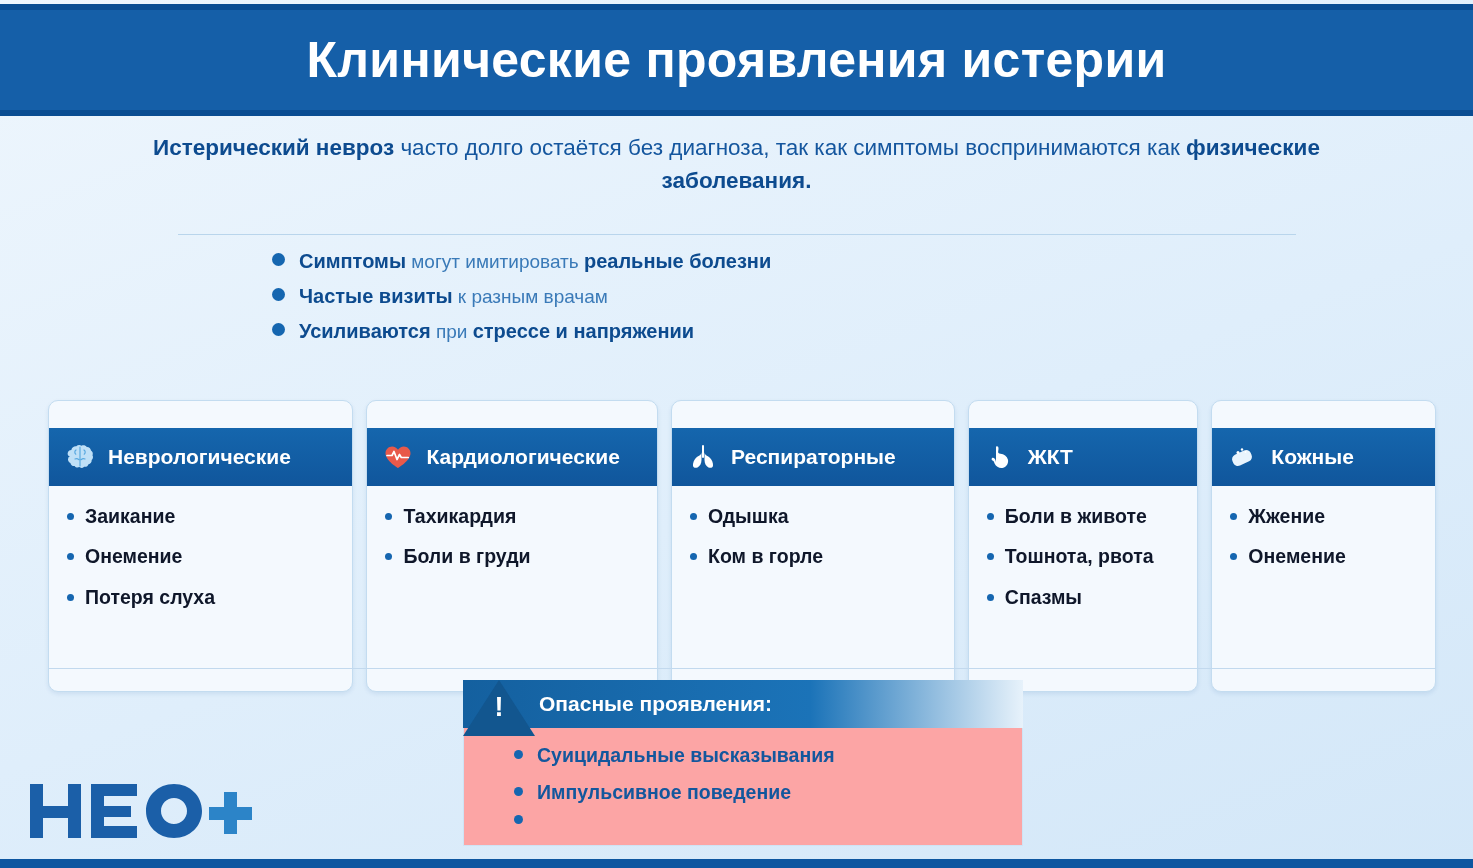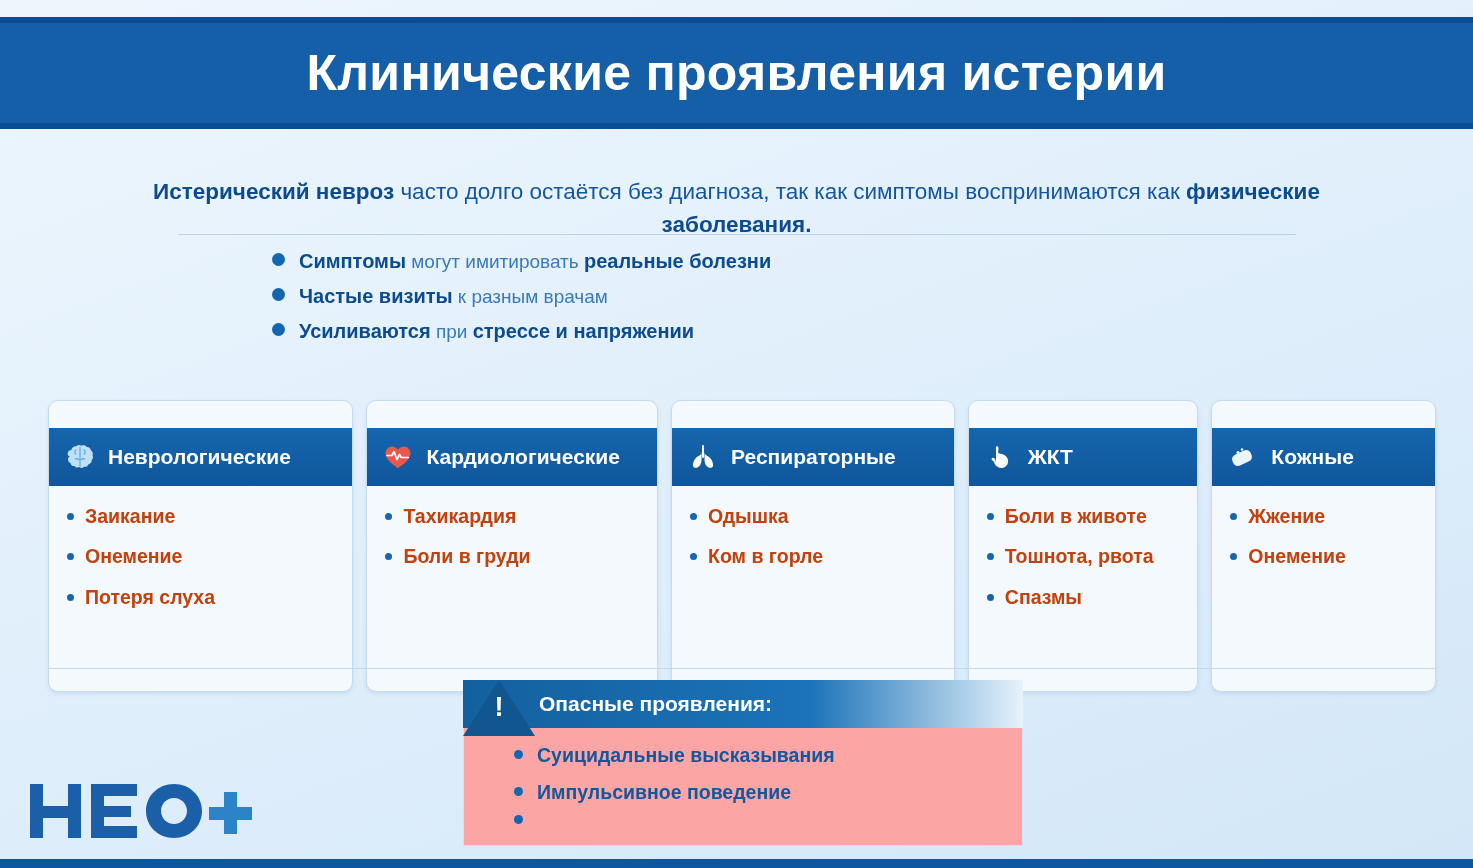--- a/index.html
+++ b/index.html
@@ -12,21 +12,21 @@
     overflow: hidden;
     font-family: "Liberation Sans", sans-serif;
     background: linear-gradient(160deg, #eef6fd 0%, #dfeefb 55%, #d3e7f8 100%);
     position: relative;
     color: #0d4f93;
   }
 
   
   .header-band {
     position: absolute;
-    top: 17px; left: 0;
+    top: 4px; left: 0;
     width: 1473px;
     height: 112px;
     background: #155fa8;
     box-sizing: border-box;
     border-top: 6px solid #0a4d92;
     border-bottom: 6px solid #0a4d92;
     display: flex;
     align-items: center;
     justify-content: center;
   }
@@ -42,21 +42,20 @@
   
   .intro {
     position: absolute;
     top: 132px;
     left: 120px;
     width: 1233px;
     text-align: center;
     font-size: 22.5px;
     line-height: 1.45;
     color: #14569e;
-    margin-top: 44px;
   }
   .intro b { color: #0d4b8f; }
 
   .divider-top {
     position: absolute;
     top: 234px;
     left: 178px;
     width: 1118px;
     height: 1px;
     background: #b9d5ec;
@@ -146,21 +145,21 @@
     flex: 1;
     padding: 18px 14px 12px 18px;
     min-height: 175px;
   }
   .card-body .item {
     display: flex;
     align-items: baseline;
     margin-bottom: 16px;
     font-size: 19.5px;
     font-weight: bold;
-    color: #c2410c;
+    color: #0f172a;
     line-height: 1.25;
   }
   .card-body .item .bdot {
     width: 7px; height: 7px;
     border-radius: 50%;
     background: #1566b0;
     margin-right: 11px;
     flex: none;
     position: relative;
     top: -3px;

